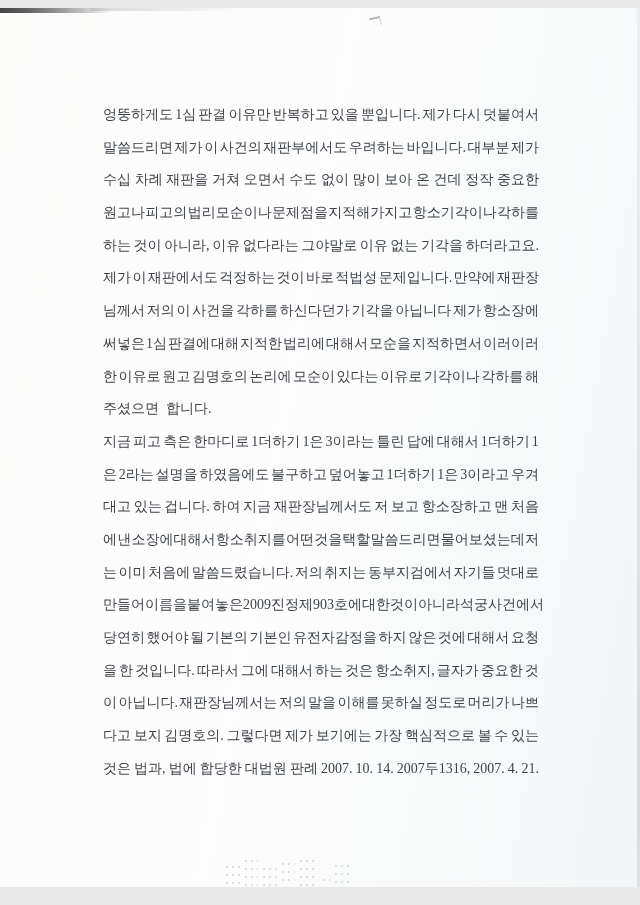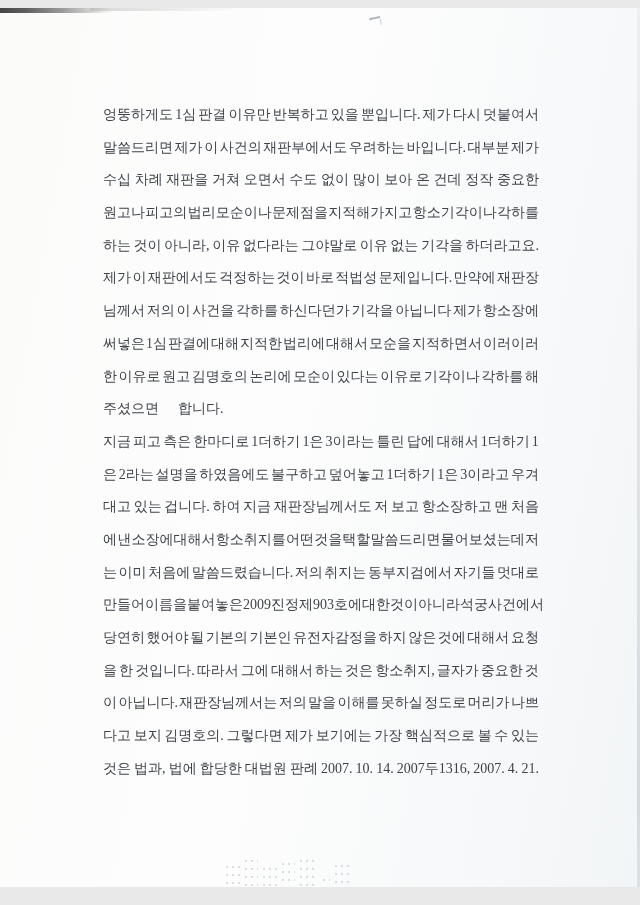--- a/index.html
+++ b/index.html
@@ -39,21 +39,21 @@
   .line{
     height:32.7px;
     display:flex;
     justify-content:space-between;
     align-items:flex-start;
     line-height:19px;
     white-space:nowrap;
   }
   .line.end{
     justify-content:flex-start;
-    column-gap:19px;
+    column-gap:7px;
   }
   
   .stamp{
     position:absolute;left:224px;top:848px;width:140px;height:48px;
     display:flex;align-items:center;column-gap:3px;
     opacity:.55;
   }
   .dotc{
     background-image:radial-gradient(circle,rgba(116,128,144,.42) 1px,rgba(116,128,144,0) 1.6px);
     background-size:6px 8px;

